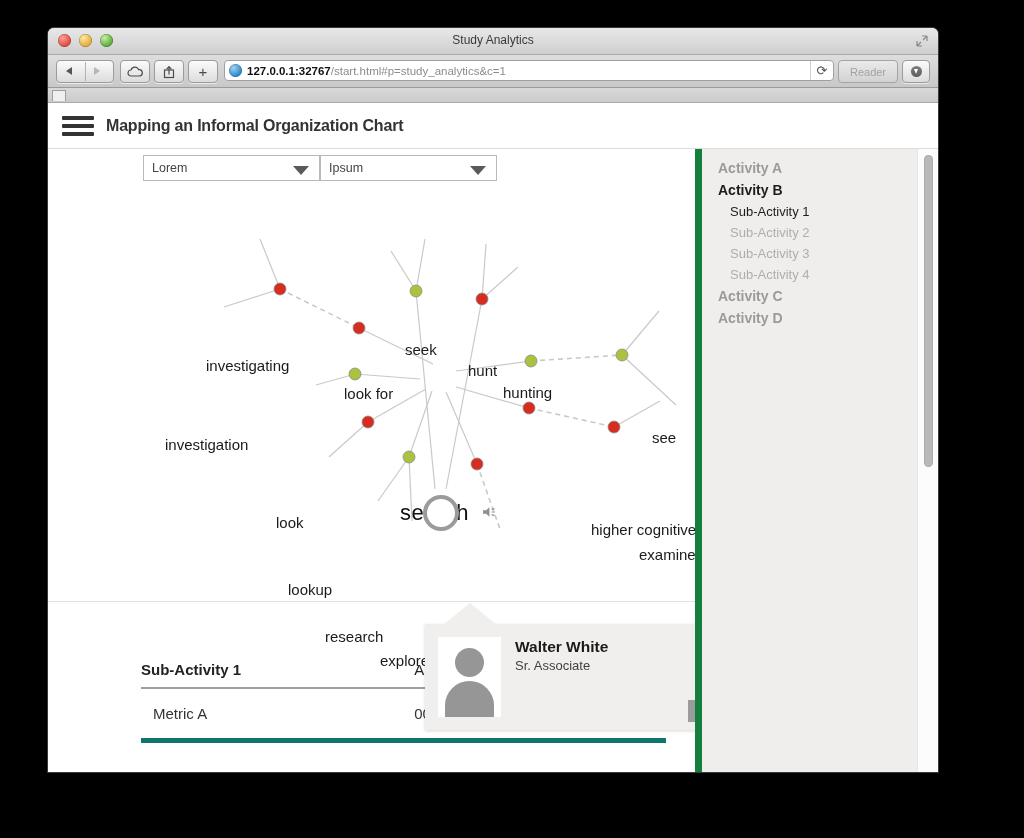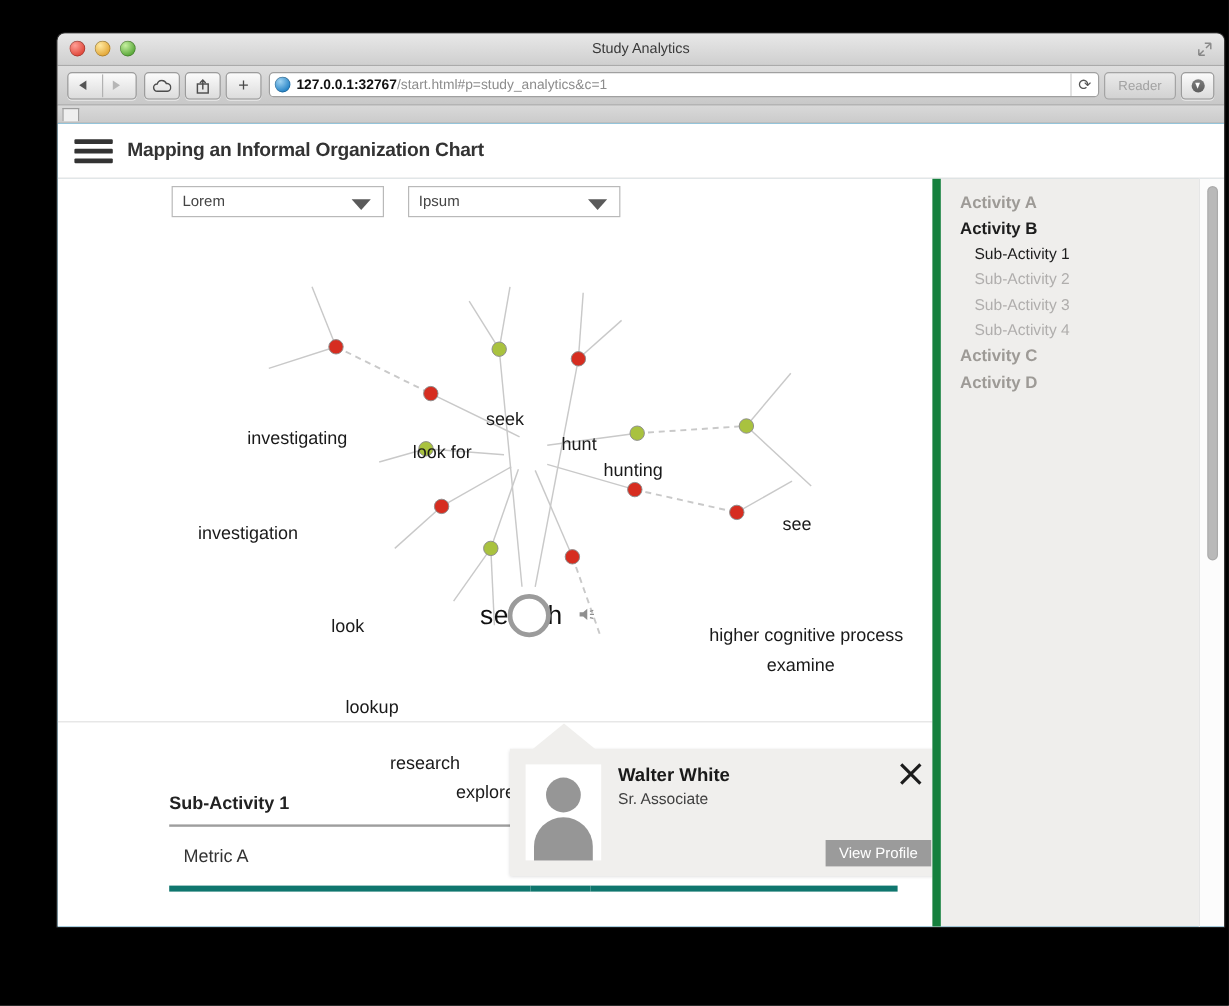--- a/index.html
+++ b/index.html
@@ -5,21 +5,21 @@
   html,body{margin:0;padding:0;}
   body{
     width:1024px;height:838px;background:#000;overflow:hidden;
     font-family:"Liberation Sans", sans-serif;
     -webkit-font-smoothing:antialiased;
   }
   .screen{position:absolute;left:0;top:0;width:1024px;height:838px;background:#000;}
 
   
   .window{
-    position:absolute;left:48px;top:28px;width:972px;height:744px;
+    position:absolute;left:48px;top:28px;width:890px;height:744px;
     background:#e9e9e9;border-radius:6px 6px 0 0;
     box-shadow:0 0 0 1px #3a3a3a;
     overflow:hidden;
   }
   .titlebar{
     position:relative;height:26px;
     background:linear-gradient(#e8e8e8,#cfcfcf);
     border-bottom:1px solid #aaa;
   }
   .title-text{
@@ -109,21 +109,21 @@
   .rail-thumb{position:absolute;right:5px;top:6px;width:9px;height:312px;border-radius:5px;
     background:#b9b9b9;box-shadow:inset 0 0 0 1px rgba(0,0,0,.08);}
 
   .rail-item{font-size:14px;padding:3px 0 3px 16px;color:#9d9a96;font-weight:bold;}
   .rail-item.active{color:#1d1d1d;}
   .rail-sub{font-size:13px;padding:3px 0 3px 28px;color:#b0aead;font-weight:normal;}
   .rail-sub.active{color:#1d1d1d;}
   .rail-list{padding-top:8px;}
 
   
-  .filters{position:absolute;left:95px;top:6px;display:flex;gap:20px;}
+  .filters{position:absolute;left:95px;top:6px;display:flex;gap:0;}
   .sel{
     width:177px;height:26px;background:#fff;border:1px solid #b9b9b9;
     display:flex;align-items:center;padding:0 8px;box-sizing:border-box;
     font-size:12.5px;color:#444;position:relative;
   }
   .sel .caret{position:absolute;right:10px;top:10px;width:0;height:0;
     border-left:8px solid transparent;border-right:8px solid transparent;border-top:9px solid #5a5a5a;}
 
   
   .graph{position:absolute;left:0;top:40px;width:740px;height:370px;}
@@ -293,21 +293,21 @@
                 <circle cx="429" cy="275" r="6" fill="#d62d20" stroke="#8c8c8c" stroke-width=".8"></circle>
                 <circle cx="483" cy="172" r="6" fill="#a9c23f" stroke="#8c8c8c" stroke-width=".8"></circle>
                 <circle cx="574" cy="166" r="6" fill="#a9c23f" stroke="#8c8c8c" stroke-width=".8"></circle>
                 <circle cx="481" cy="219" r="6" fill="#d62d20" stroke="#8c8c8c" stroke-width=".8"></circle>
                 <circle cx="566" cy="238" r="6" fill="#d62d20" stroke="#8c8c8c" stroke-width=".8"></circle>
               </g>
             </svg>
 
             <span class="glabel" style="left:158px;top:168px">investigating</span>
             <span class="glabel" style="left:117px;top:247px">investigation</span>
-            <span class="glabel" style="left:296px;top:180px">look for</span>
+            <span class="glabel" style="left:296px;top:196px">look for</span>
             <span class="glabel" style="left:357px;top:152px">seek</span>
             <span class="glabel" style="left:420px;top:173px">hunt</span>
             <span class="glabel" style="left:455px;top:195px">hunting</span>
             <span class="glabel" style="left:604px;top:240px">see</span>
             <span class="glabel" style="left:543px;top:332px">higher cognitive process</span>
             <span class="glabel" style="left:591px;top:357px">examine</span>
             <span class="glabel" style="left:228px;top:325px">look</span>
             <span class="glabel" style="left:240px;top:392px">lookup</span>
             <span class="glabel" style="left:277px;top:439px">research</span>
             <span class="glabel" style="left:332px;top:463px">explore</span>

